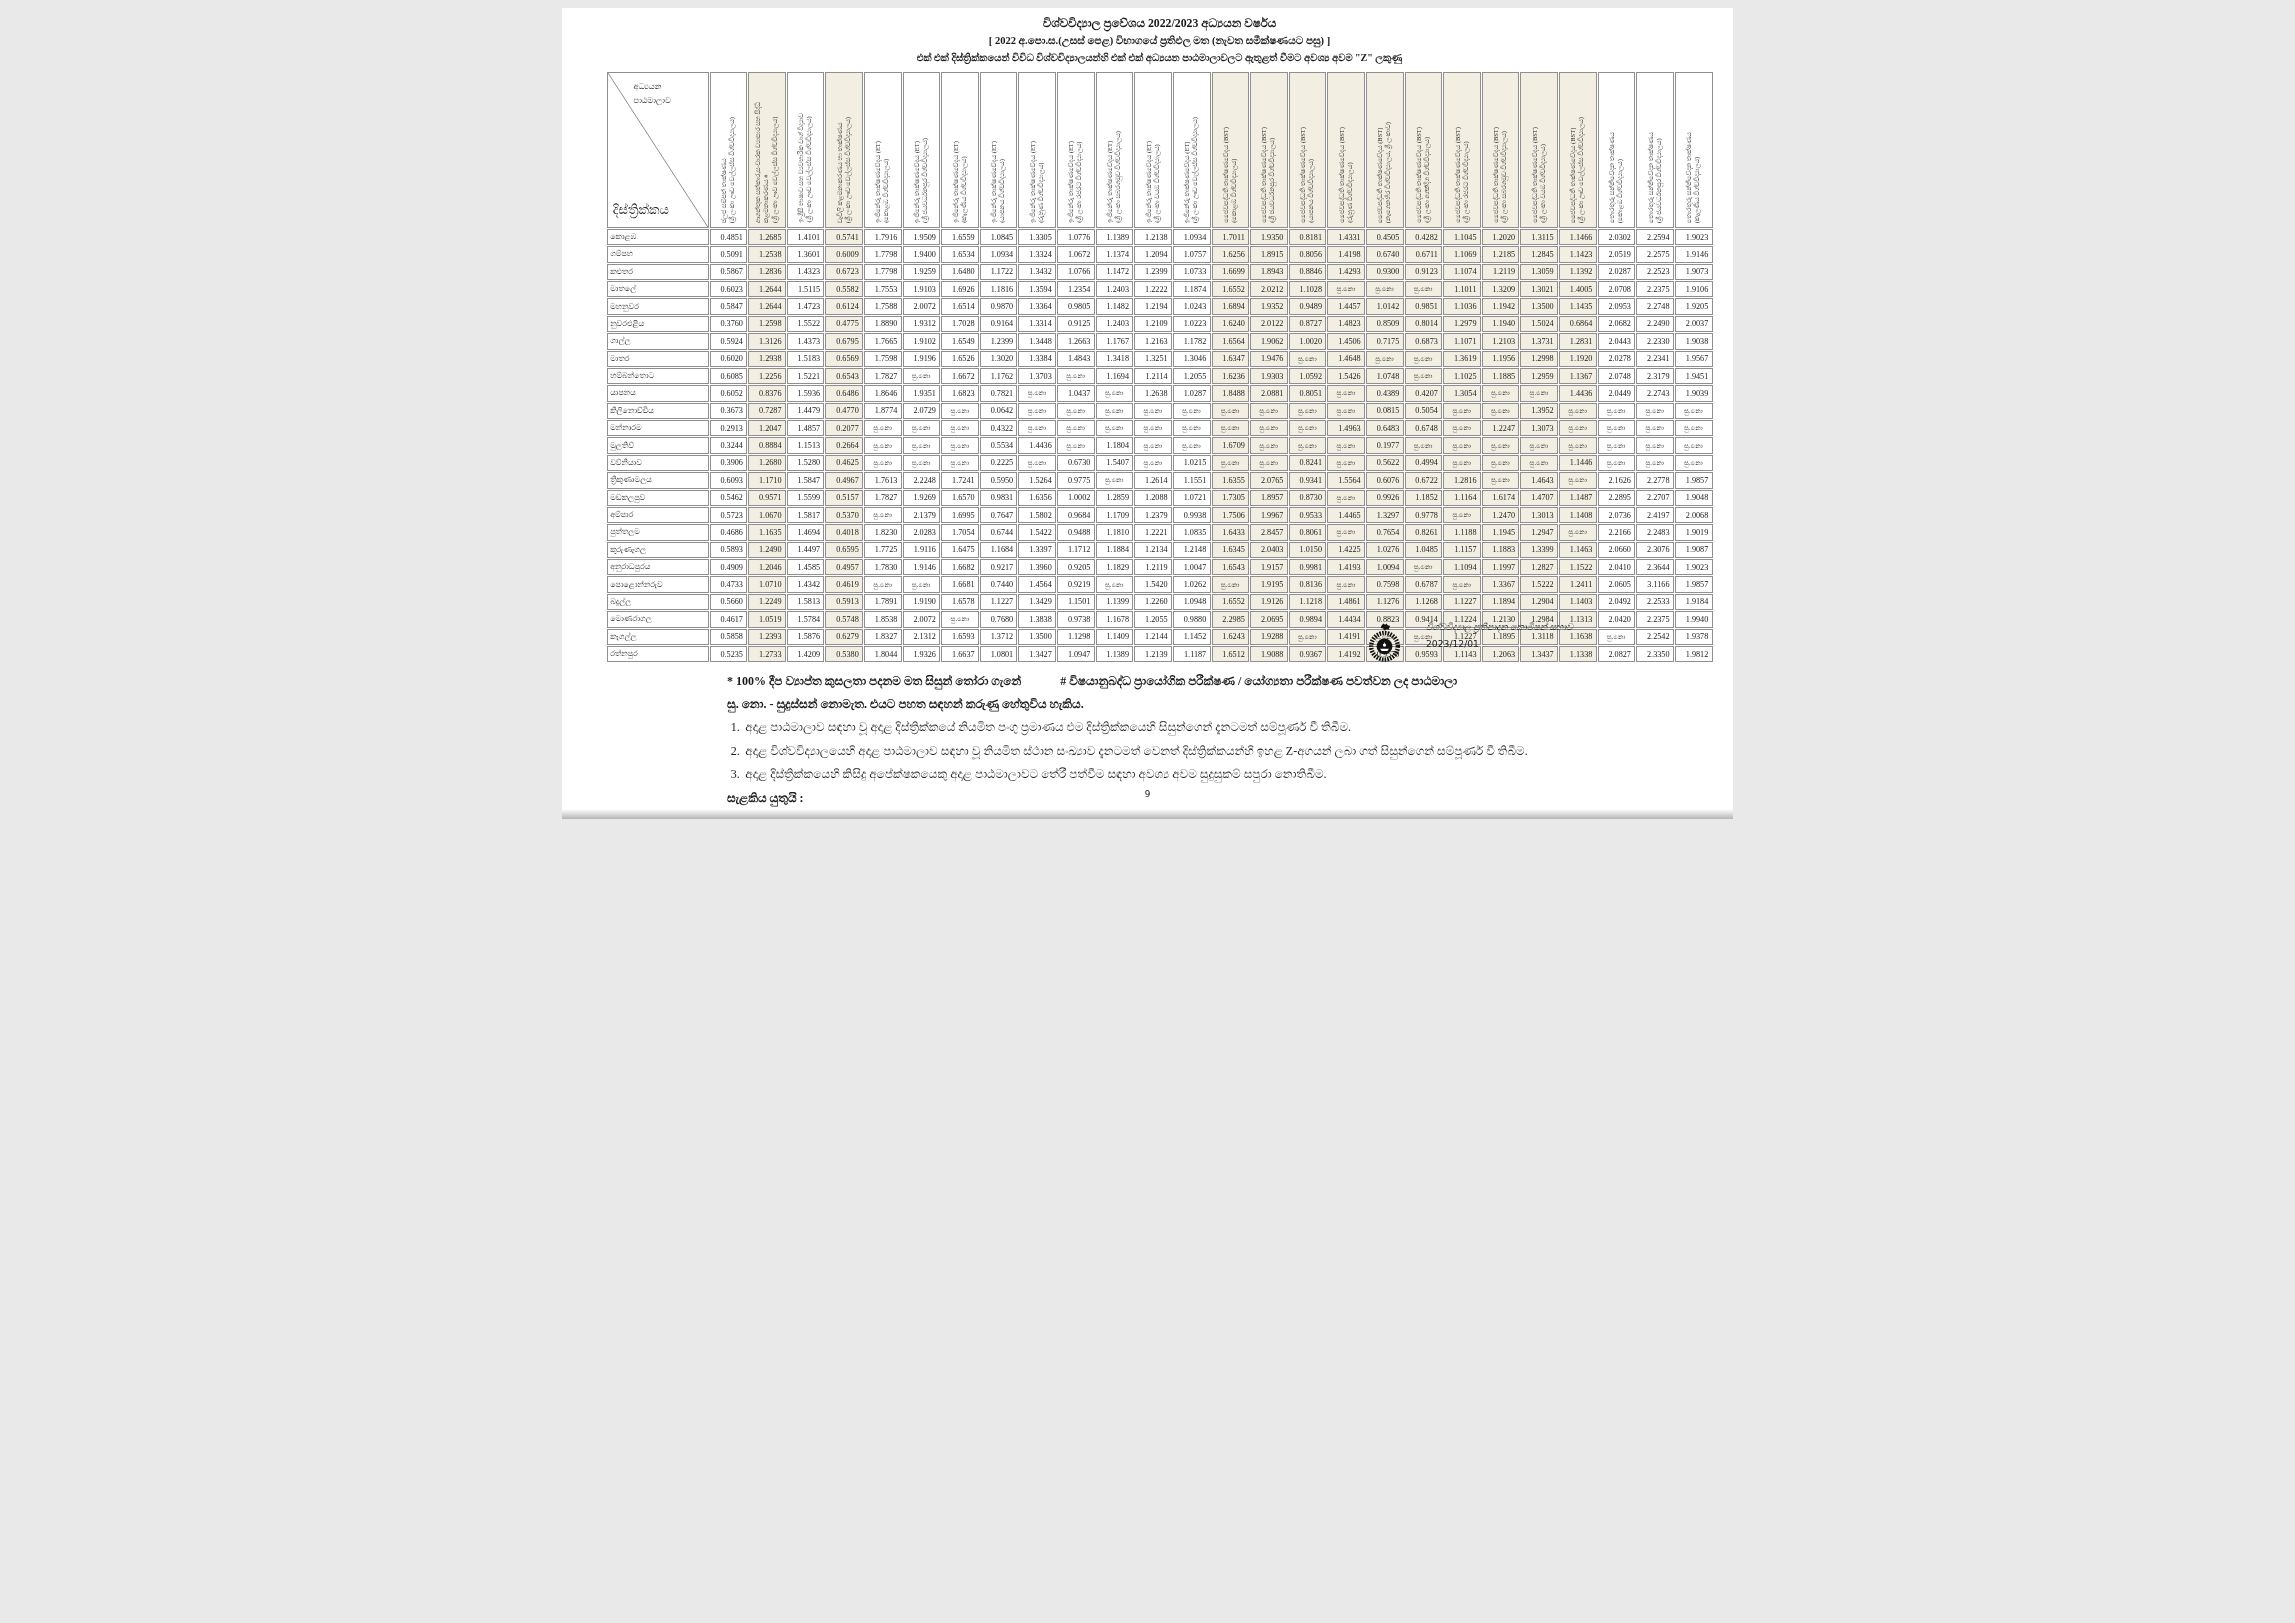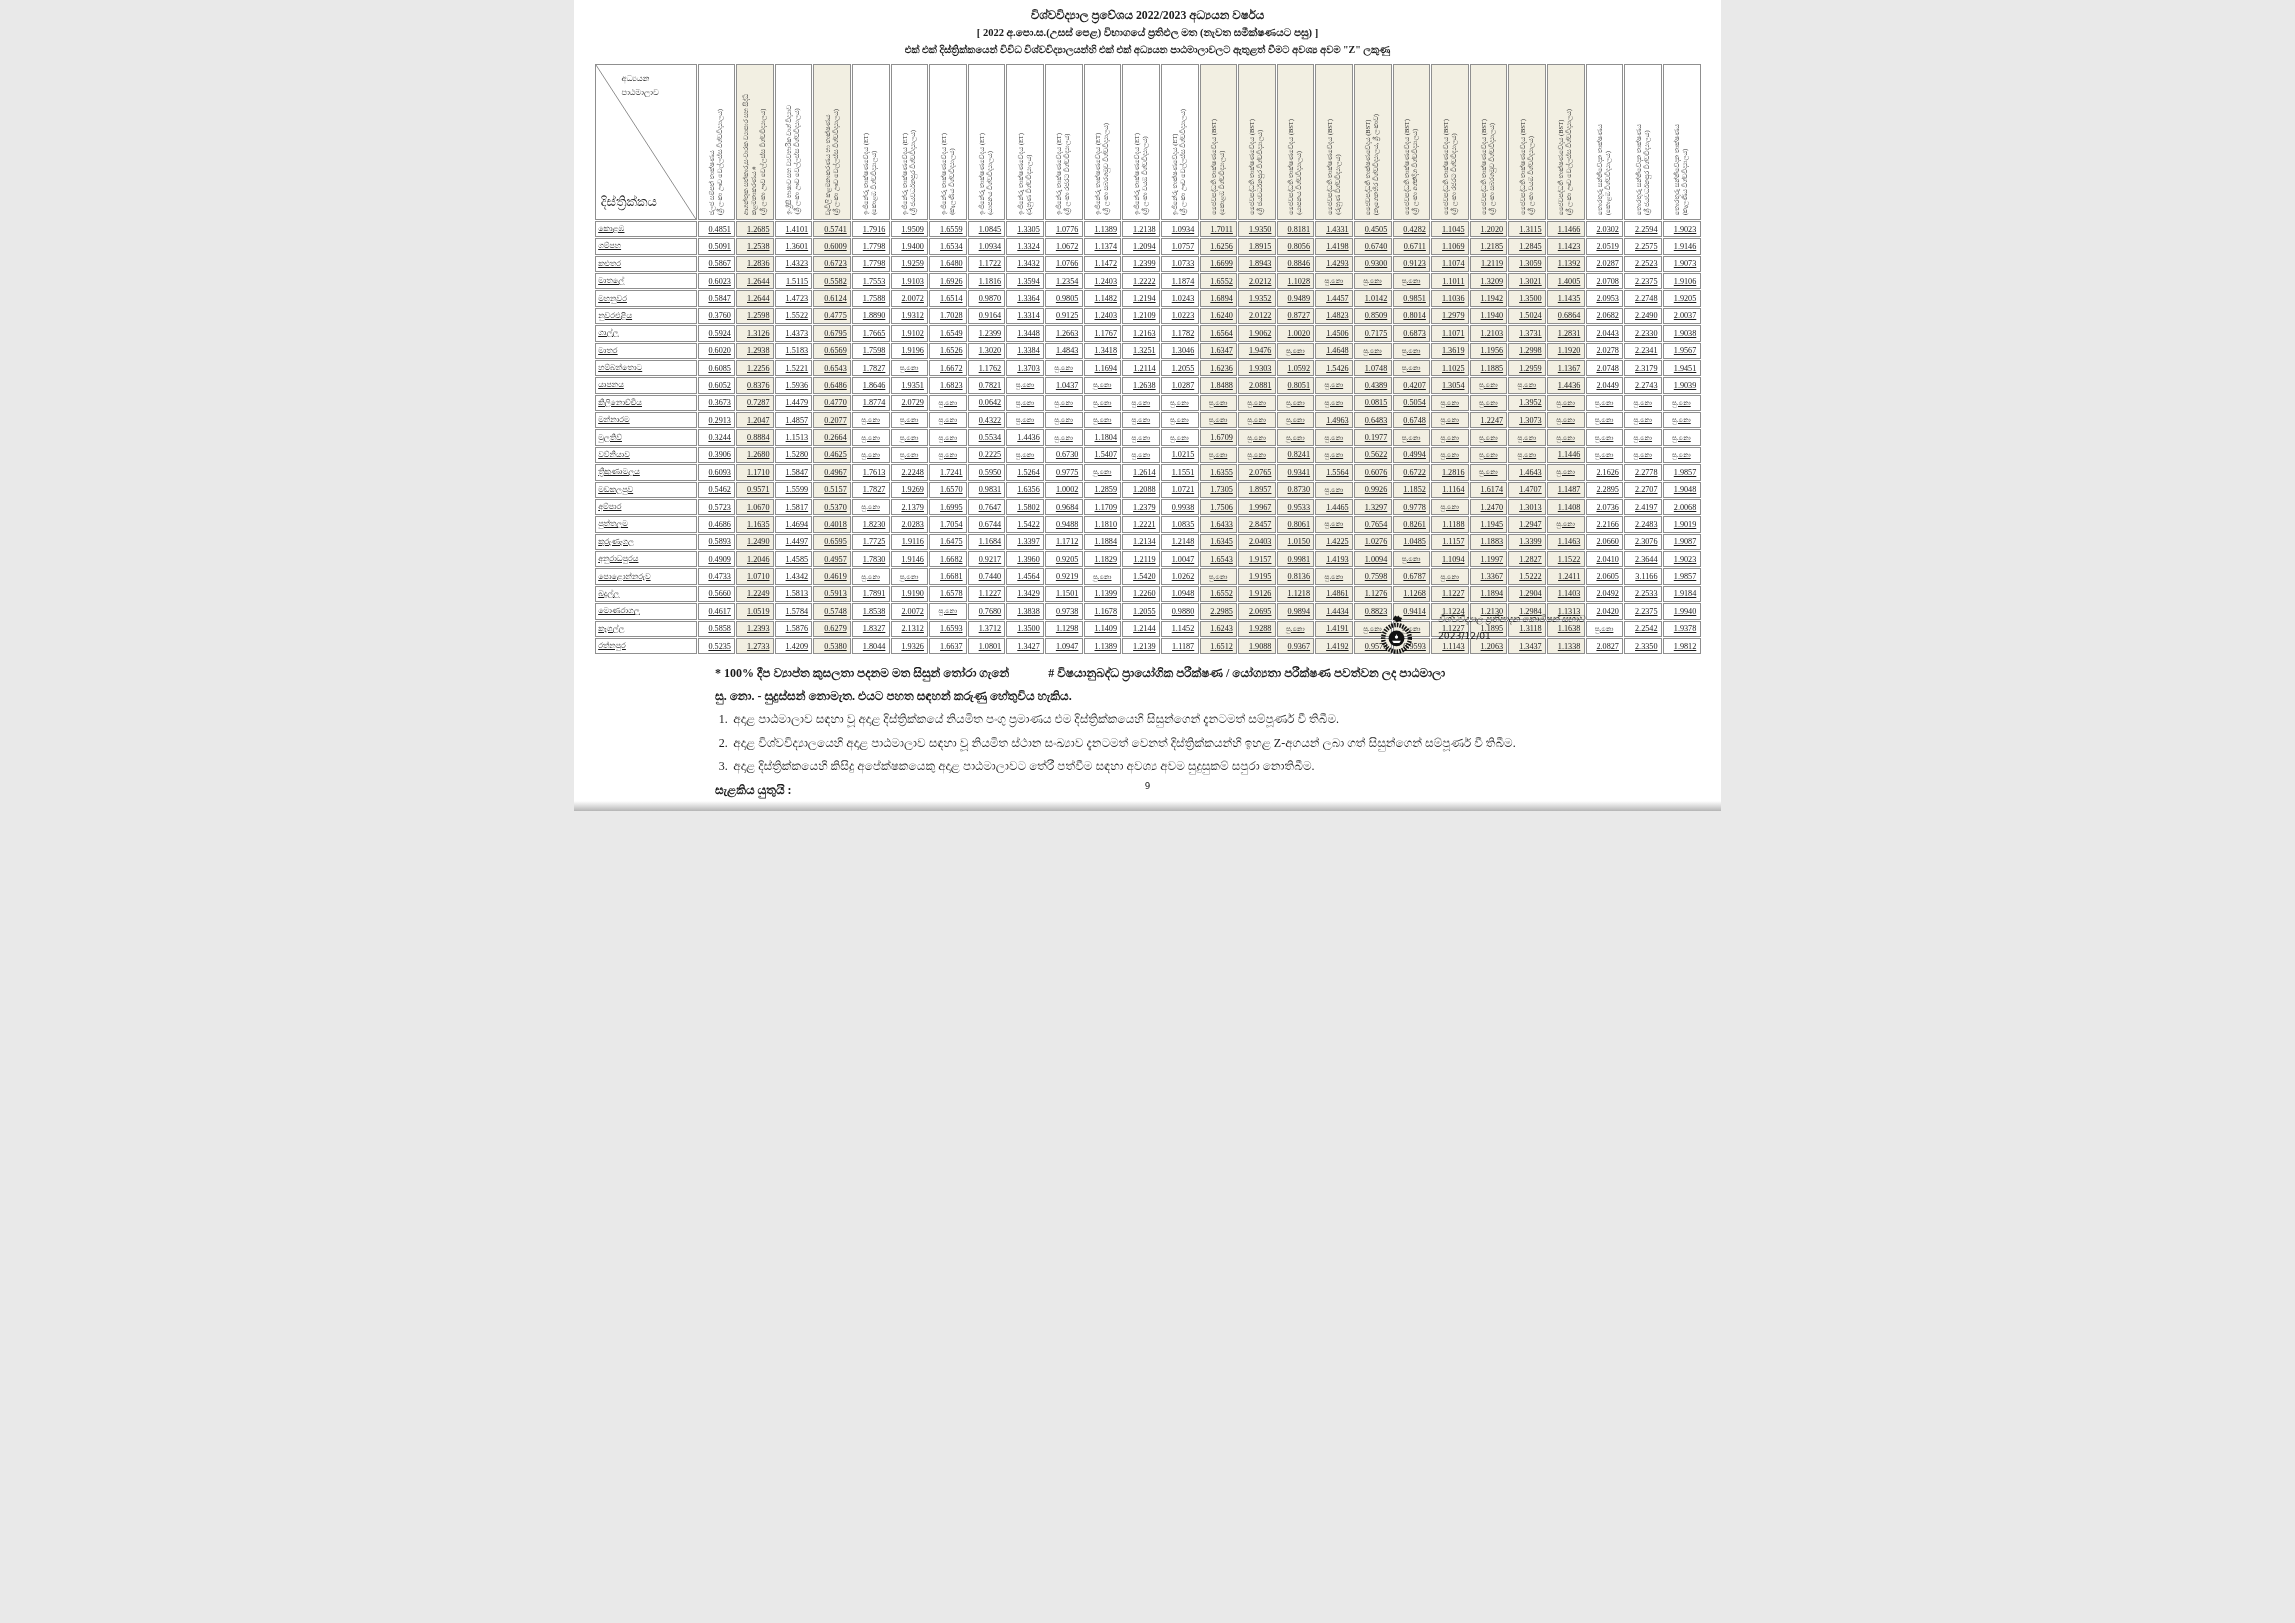--- a/index.html
+++ b/index.html
@@ -1,28 +1,29 @@
 <!DOCTYPE html>
 <html style="font-size:10.5px"><head>
 <meta charset="utf-8">
 <style>
   html,body { margin:0; padding:0; background:#e9e9e9; }
   .page {
     position:relative; width:1147px; height:811px; background:#ffffff;
-    margin:0 auto; overflow:hidden; color:#1a1a1a;
+    margin:8px auto; overflow:hidden; color:#1a1a1a;
     font-family:"DejaVu Sans", sans-serif;
+    padding-left:24px;
   }
   .titles { padding-top:7.9px; text-align:center; }
   .t1 { font-size:11.8px; font-weight:bold; font-family:"Liberation Serif", serif; }
   .t2 { font-size:10.5px; font-weight:bold; margin-top:4.6px; font-family:"Liberation Serif", serif; }
   .t3 { font-size:10px; font-weight:bold; margin-top:4.6px; font-family:"Liberation Serif", serif; }
 
   table.z {
     margin:6.5px 0 0 19.6px; width:1108px; table-layout:fixed;
-    border-collapse:separate; border-spacing:1.3px; background:#fff;text-decoration:underline;
+    border-collapse:separate; border-spacing:1.3px; background:#fff;
   }
   table.z th, table.z td { border:0.7px solid #8f8f8f; overflow:hidden; }
   th.corner { width:98px; position:relative; background:#fff; }
   th.colhead { height:151px; vertical-align:bottom; background:#fff; padding:1.3px 0 2px 0; }
   th.colhead.shaded { background:#f2efe2; }
   .rot {
     display:inline-block; writing-mode:vertical-rl; transform:rotate(180deg);
     font-size:6.5px; font-weight:normal; line-height:1.3; white-space:pre-line;
     max-height:145px; text-align:left; font-family:"Liberation Serif", serif;
   }

